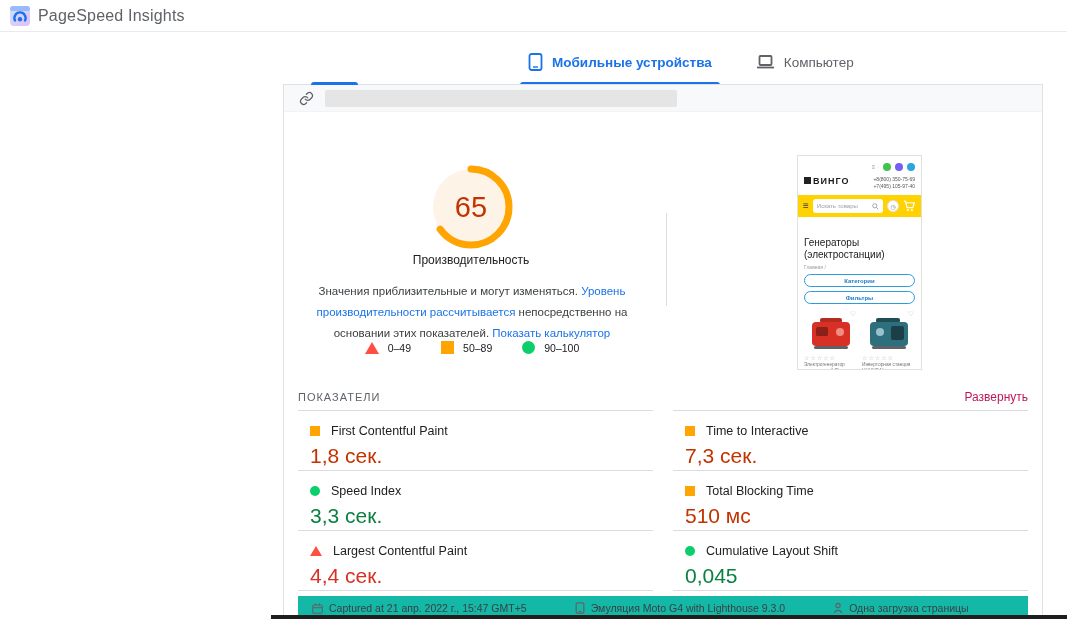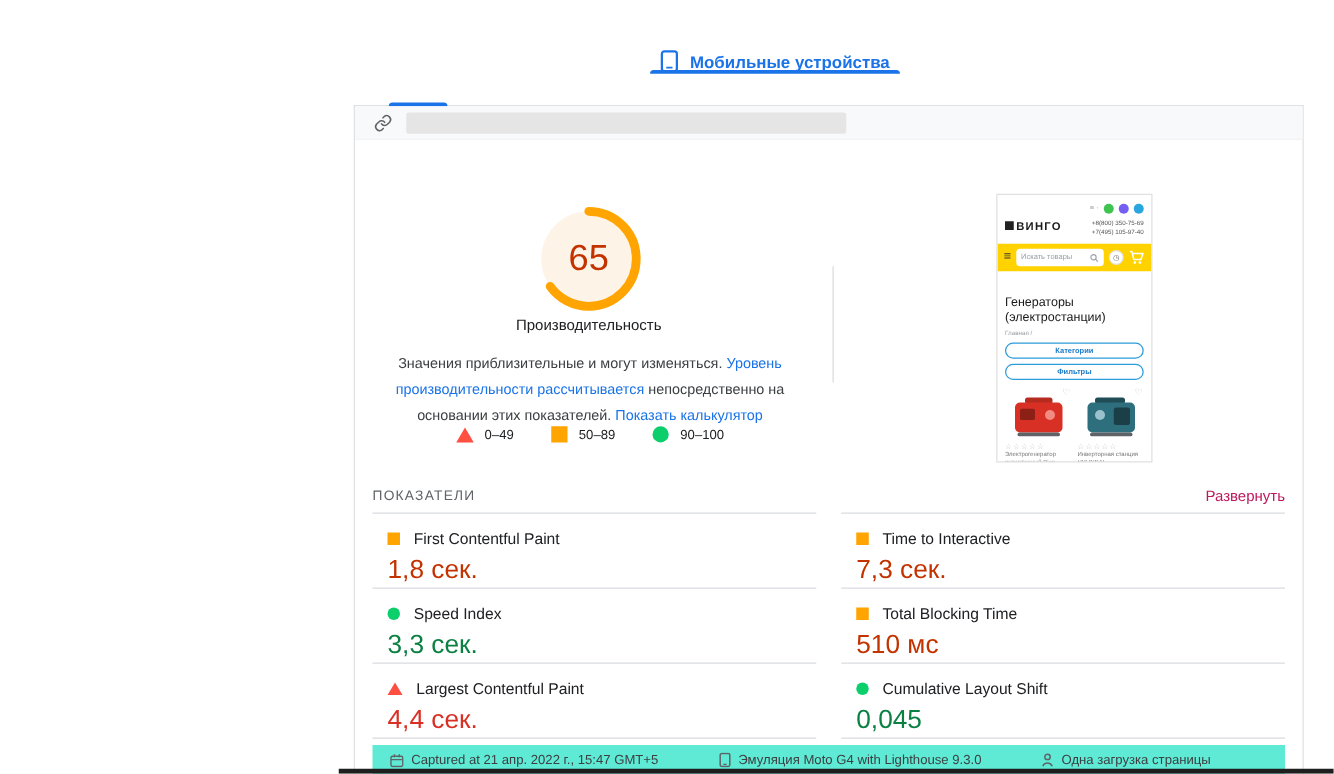--- a/index.html
+++ b/index.html
@@ -6,21 +6,21 @@
   body { font-family:"Liberation Sans","DejaVu Sans",sans-serif; background:#fff; }
   .canvas { position:relative; width:1067px; height:619px; background:#fff; overflow:hidden; }
 
   
   .app-header { position:absolute; top:0; left:0; right:0; height:32px;
     display:flex; align-items:center; padding-left:10px; gap:8px;
     border-bottom:1px solid #E8EAED; background:#fff; }
   .app-title { font-size:16px; color:#5F6368; letter-spacing:.2px; }
 
   
-  .tabbar { position:absolute; top:40px; left:520px; display:flex; gap:28px; height:44px;flex-direction:column; }
+  .tabbar { position:absolute; top:40px; left:520px; display:flex; gap:28px; height:44px; }
   .tab { position:relative; display:flex; align-items:center; gap:9px; padding:0 8px;
     font-size:13.5px; color:#5F6368; cursor:pointer; }
   .tab.active { color:#1A73E8; font-weight:bold; }
   .tab-underline { position:absolute; left:0; right:0; bottom:-1px; height:3px;
     background:#1A73E8; border-radius:3px 3px 0 0; }
 
   
   .card { position:absolute; left:283px; top:84px; width:760px; height:535px;
     background:#fff; border:1px solid #DFE1E5; border-bottom:none; }
   .url-tab-underline { position:absolute; left:27px; top:-3px; width:47px; height:3px;
@@ -96,31 +96,46 @@
   .metric.fail .m-icon { width:0; height:0; border-left:6px solid transparent;
     border-right:6px solid transparent; border-bottom:10px solid #FF4E42; }
   .m-label { font-size:12.5px; color:#202124; }
   .m-value { margin:6px 0 0 0; font-size:21px; }
   .metric.average .m-value { color:#C33300; }
   .metric.pass .m-value { color:#0B8043; }
   .metric.fail .m-value { color:#D93025; }
 
   
   .footer-bar { position:absolute; left:14px; right:14px; top:511px; height:24px;
-    background:#5eead4; display:flex; align-items:center; padding:0 14px; }
+    background:#14b8a6; display:flex; align-items:center; padding:0 14px; }
   .f-item { display:flex; align-items:center; gap:6px; font-size:10.5px; color:#3C4043; }
   .f-item + .f-item { margin-left:48px; }
 
   .bottom-dark-bar { position:absolute; left:271px; right:0; top:615px; height:4px; background:#1E1E1E; }
 </style>
 </head>
 <body>
 
 <div class="canvas">
 
+  <header class="app-header">
+    <svg width="20" height="20" viewBox="0 0 20 20">
+      <defs>
+          <linearGradient id="lg" x1="0" y1="0" x2="1" y2="1">
+        <stop offset="0" stop-color="#A8C7FA"></stop>
+            <stop offset="1" stop-color="#C58AF9"></stop>
+      </linearGradient>
+        </defs>
+      <rect x="0" y="0" width="20" height="20" rx="4" fill="url(#lg)" opacity="0.55"></rect>
+      <rect x="0" y="0" width="20" height="5" rx="2.5" fill="#8AB4F8" opacity="0.8"></rect>
+      <path d="M5 14.5 A 5.6 5.6 0 1 1 15 14.5" fill="none" stroke="#1A73E8" stroke-width="2.4" stroke-linecap="round"></path>
+      <circle cx="10" cy="13.2" r="2.2" fill="#1A73E8"></circle>
+    </svg>
+    <span class="app-title">PageSpeed Insights</span>
+  </header>
 
   <div class="tabbar">
     <div class="tab active">
       <svg width="15" height="18" viewBox="0 0 15 18">
         <rect x="1.5" y="1" width="12" height="16" rx="2" fill="none" stroke="#1A73E8" stroke-width="1.8"></rect>
         <line x1="5" y1="14" x2="10" y2="14" stroke="#1A73E8" stroke-width="1.4"></line>
       </svg>
       <span>Мобильные устройства</span>
       <div class="tab-underline"></div>
     </div>

